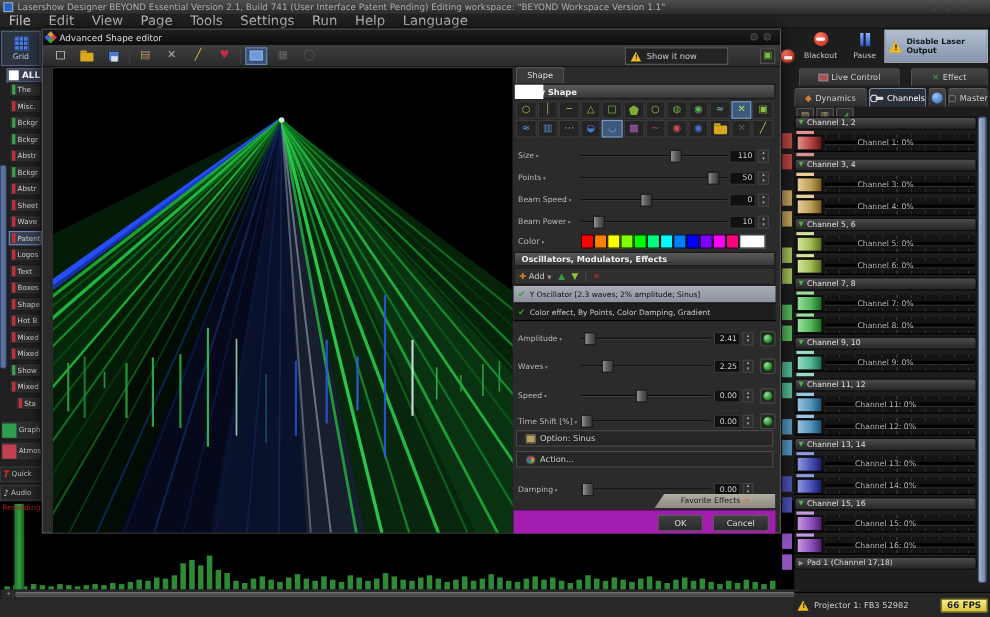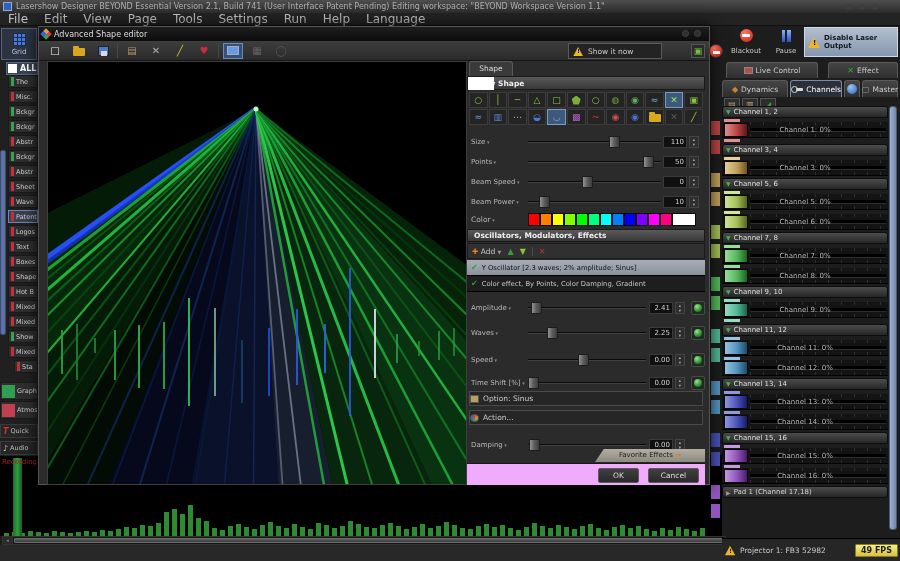--- a/index.html
+++ b/index.html
@@ -132,26 +132,26 @@
   .addbar{position:absolute;left:0;top:182px;width:100%;height:16px;background:#303030;border:1px solid #1a1a1a;display:flex;align-items:center;gap:6px;padding-left:4px;font-size:7.5px}
   .plus{color:#e08020;font-weight:bold}
   .ddarr{color:#999;font-size:5px}
   .arr-up{color:#3a9a3a;font-weight:bold;font-size:8px}
   .arr-dn{color:#8ac63a;font-weight:bold;font-size:8px}
   .delx{color:#c03030;font-weight:bold;font-size:8px;border-left:1px solid #4a4a4a;padding-left:6px}
   #osc-list{position:absolute;left:0;top:199px;width:100%}
   .osc-row{height:16px;display:flex;align-items:center;gap:4px;padding-left:4px;background:#1e1e1e;border-bottom:1px solid #000;color:#c8c8c8;font-size:6.8px;white-space:nowrap;overflow:hidden}
   .osc-row.sel{background:linear-gradient(#a8adb5,#8c929c);color:#101010}
   .chk{color:#2fa12f;font-size:8px}
-  .panelbtn{position:absolute;left:2px;width:234px;height:15px;background:#262626;border:1px solid #4a4a4a;display:flex;align-items:center;gap:4px;padding-left:0;color:#ccc;font-size:7.5px}
+  .panelbtn{position:absolute;left:2px;width:234px;height:15px;background:#262626;border:1px solid #4a4a4a;display:flex;align-items:center;gap:4px;padding-left:8px;color:#ccc;font-size:7.5px}
   .opt-ico{width:9px;height:8px;background:#b8a060;border:1px solid #555}
   .act-ico{width:9px;height:8px;border-radius:50%;background:conic-gradient(#d04040,#d0a040,#40a040,#4060d0,#d04040);border:1px solid #555}
   .fav-tab{position:absolute;right:0;top:388px;width:110px;height:13px;background:linear-gradient(#b2aea4,#8e8a80);clip-path:polygon(8% 0,100% 0,100% 100%,0 100%);color:#1a1a1a;font-size:7px;line-height:13px;text-align:center}
   .fav-arr{color:#e07810;font-weight:bold}
-  .btm-bar{position:absolute;left:0;top:402px;width:100%;height:22px;background:#f0abfc;border-top:1px solid #191919}
+  .btm-bar{position:absolute;left:0;top:402px;width:100%;height:22px;background:#a21caf;border-top:1px solid #191919}
   .dlg-btn{position:absolute;top:4px;height:15px;background:linear-gradient(#404040,#292929);border:1px solid #5a5a5a;border-radius:2px;color:#ddd;font-size:7.5px;text-align:center;line-height:14px}
 </style>
 </head>
 <body>
 
 <div id="screen">
 
   <div class="titlebar">
     <span class="appico"></span>
     <span>Lasershow Designer BEYOND Essential    Version 2.1, Build 741   (User Interface Patent Pending)   Editing workspace: "BEYOND Workspace Version 1.1"</span>
@@ -476,20 +476,28 @@
           <span>Channel 3, 4</span>
         </div>
         <div class="ch-blk">
           <div class="ch-ind" style="background: rgb(230, 207, 154);"></div>
           <div class="ch-row">
             <div class="ch-line"></div>
             <div class="ch-knob" style="background: linear-gradient(90deg, rgb(230, 207, 154), rgb(191, 160, 90) 55%, rgb(110, 84, 32));"></div>
             <div class="ch-label">Channel 3: 0%</div>
           </div>
         </div>
+        <div class="ch-blk">
+          <div class="ch-ind" style="background: rgb(230, 207, 154);"></div>
+          <div class="ch-row">
+            <div class="ch-line"></div>
+            <div class="ch-knob" style="background: linear-gradient(90deg, rgb(230, 207, 154), rgb(191, 160, 90) 55%, rgb(110, 84, 32));"></div>
+            <div class="ch-label">Channel 4: 0%</div>
+          </div>
+        </div>
       </div>
       <div class="ch-group">
         <div class="ch-header">
           <span class="tri">▼</span>
           <span>Channel 5, 6</span>
         </div>
         <div class="ch-blk">
           <div class="ch-ind" style="background: rgb(210, 230, 154);"></div>
           <div class="ch-row">
             <div class="ch-line"></div>
@@ -616,21 +624,21 @@
         <span>Pad 1 (Channel 17,18)</span>
       </div>
     </div>
   <div class="vscroll">
       <div></div>
     </div>
 
   <div class="statusbar">
     <span class="warn" style="transform:scale(.85)"></span>
     <span class="status-txt">Projector 1: FB3 52982</span>
-    <span class="fps">49 FPS</span>
+    <span class="fps">66 FPS</span>
   </div>
 
   <div class="dialog">
     <div class="dlg-title">
       <span class="xico"></span>
       <span>Advanced Shape editor</span>
       <span class="dlg-dots">
           <span></span>
           <span></span>
         </span>

